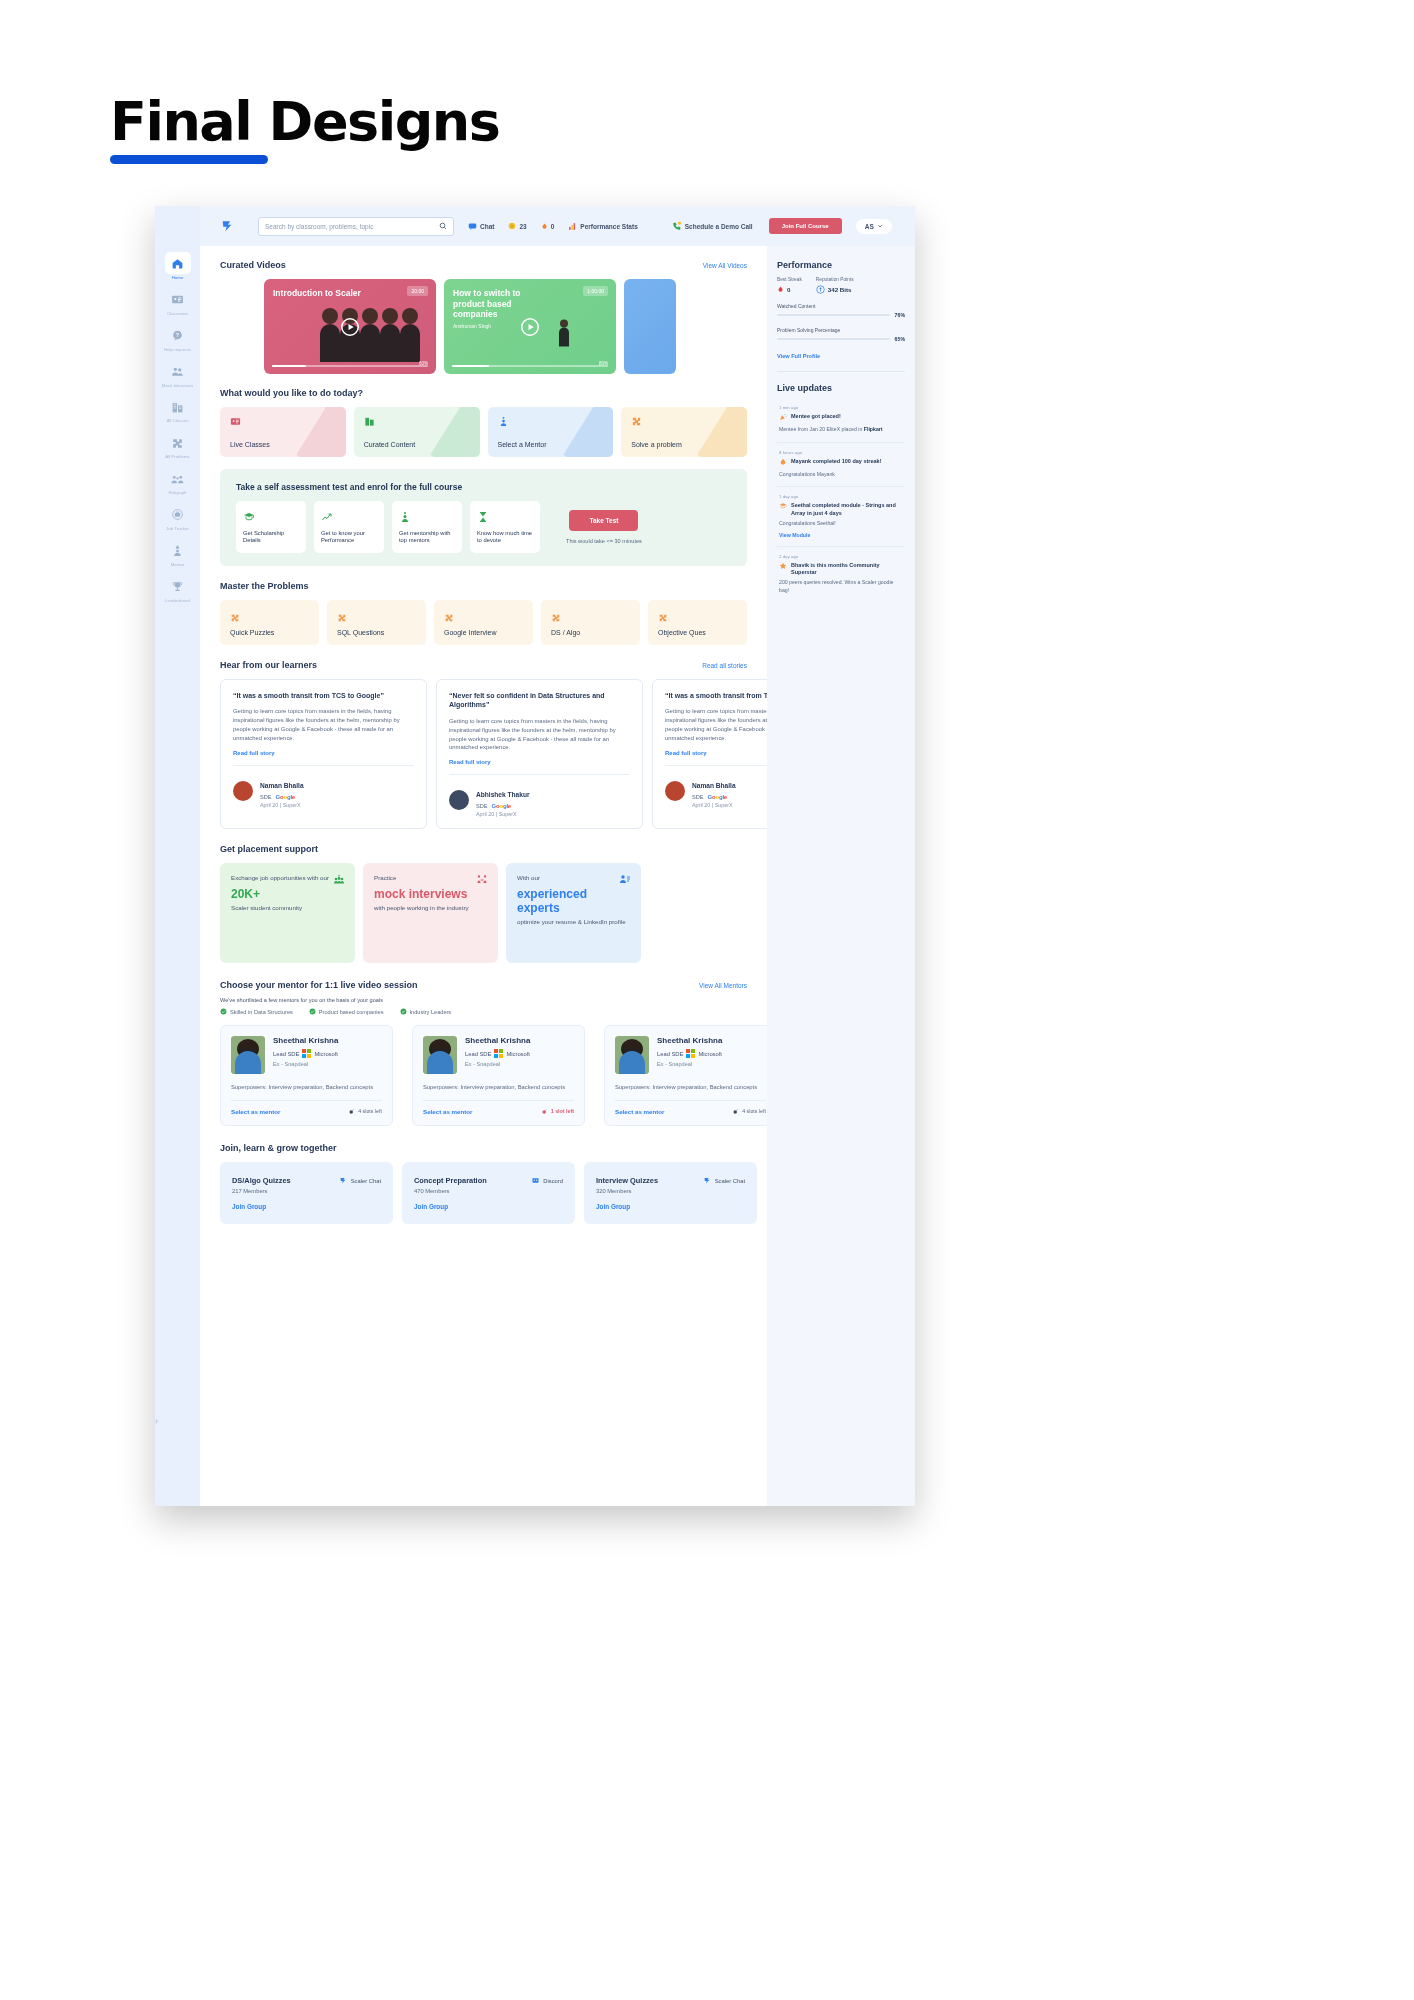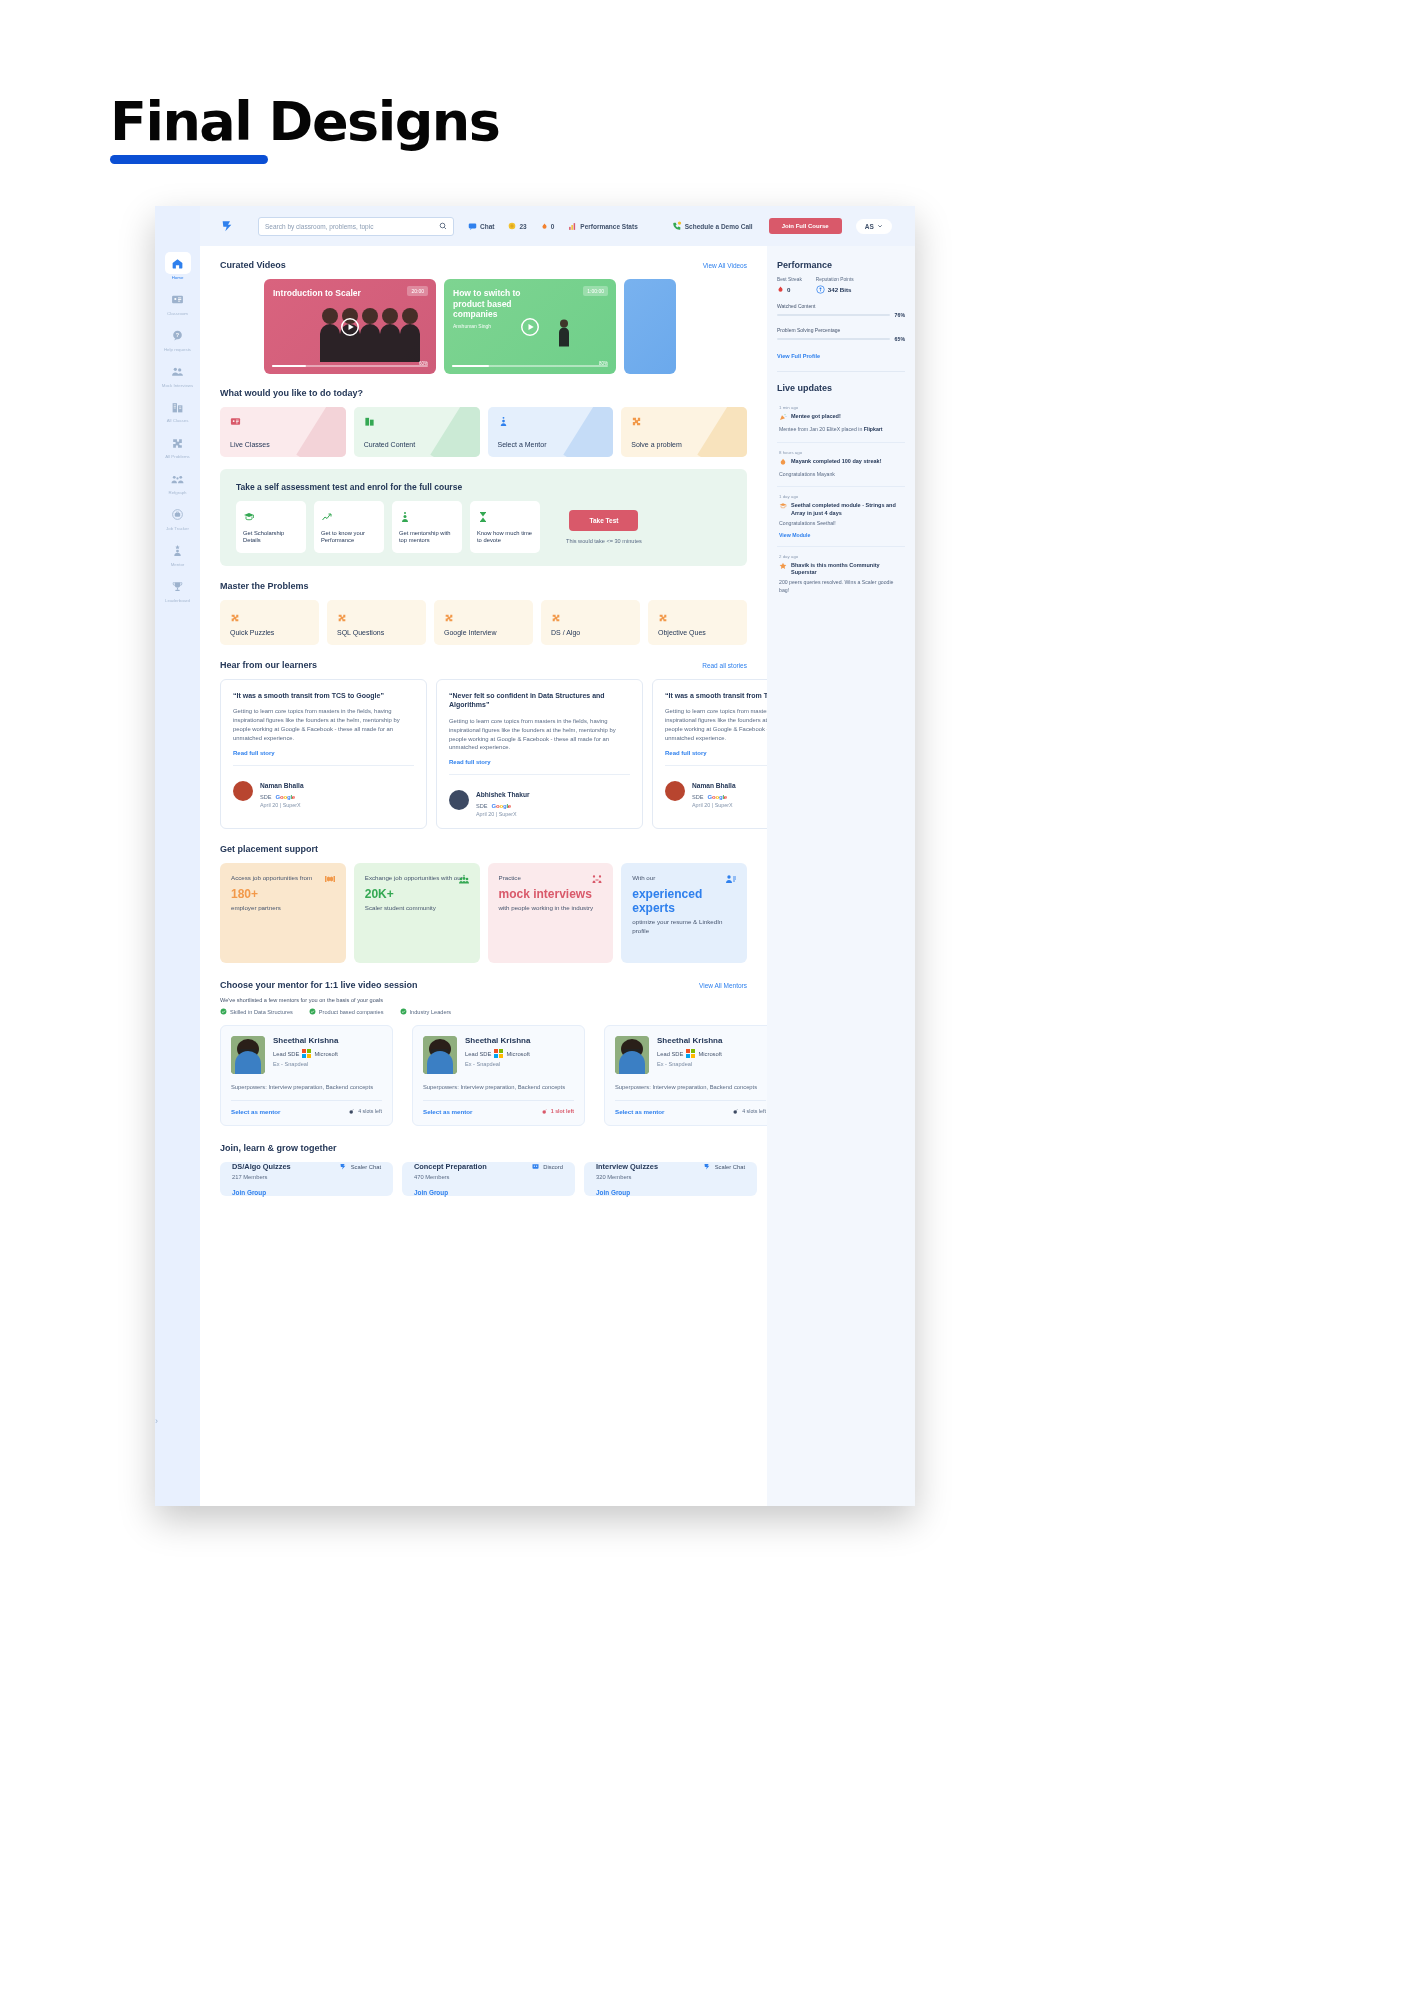--- a/index.html
+++ b/index.html
@@ -192,21 +192,21 @@
   .ms-grid i { width:4px;height:4px;display:block;}
   .mn-sp { font-size:5.8px; color:#5a6b85; line-height:1.45; margin-top:9px;}
   .mn-sep { height:1px; background:#e4ecf7; margin:8px 0 7px;}
   .mn-foot { display:flex; justify-content:space-between; align-items:center;}
   .mn-sel { font-size:6.2px; color:#2f80ed; font-weight:bold; cursor:pointer;}
   .mn-slots { font-size:5.3px; color:#5a6b85; display:flex; align-items:center; gap:3px;}
   .mn-slots.warn { color:#d9596a; font-weight:bold; }
 
   
   .gr-row { display:flex; gap:9px; margin-top:9px; }
-  .gr { width:173px; background:#e9f2fd; border-radius:6px; padding:0 12px; flex-shrink:0;}
+  .gr { width:173px; background:#e9f2fd; border-radius:6px; padding:14px 12px; flex-shrink:0;}
   .gr-top { display:flex; justify-content:space-between; align-items:flex-start;}
   .gr-n { font-size:7.4px; font-weight:bold; color:#253858;}
   .gr-m { font-size:5.8px; color:#5a6b85; margin-top:3px;}
   .gr-src { font-size:5.8px; color:#41526b; display:flex; gap:3px; align-items:center;}
   .gr-join { font-size:6.4px; color:#2f80ed; font-weight:bold; margin-top:9px; cursor:pointer;}
 
   
   .rp-title { font-size:9px; font-weight:bold; color:#253858;}
   .rp-stats { display:flex; gap:14px; margin-top:7px;}
   .rp-lb { font-size:4.8px; color:#5a6b85;}
@@ -604,30 +604,20 @@
               <span class="av"></span>
               <span><span class="p-name">Naman Bhalla</span><div class="p-role">SDE <span class="gg"><b>G</b><b>o</b><b>o</b><b>g</b><b>l</b><b>e</b></span></div><div class="p-date">April 20 | SuperX</div></span>
             </div>
           </div>
         </div>
     </section>
 
     <section style="margin-top:15px;">
       <h2 class="sec">Get placement support</h2>
       <div class="pl-row" id="plrow">
-          <div class="pl" style="background:#fae7cd">
-            <span class="pl-ic"><svg width="12" height="12" viewBox="0 0 24 24">
-                <rect x="2" y="6" width="3" height="12" fill="#f2994a"></rect>
-                <rect x="19" y="6" width="3" height="12" fill="#f2994a"></rect>
-                <path d="M6 9l3-2 3 2 3-2 3 2v6l-3 2-3-2-3 2-3-2z" fill="#f2994a"></path>
-              </svg></span>
-            <div class="pl-t">Access job opportunities from</div>
-            <div class="pl-big" style="color:#f2994a">180+</div>
-            <div class="pl-t">employer partners</div>
-          </div>
           <div class="pl" style="background:#e4f5e3">
             <span class="pl-ic"><svg width="12" height="12" viewBox="0 0 24 24">
                 <circle cx="6" cy="12" r="2.6" fill="#34a853"></circle>
                 <circle cx="12" cy="11" r="2.8" fill="#34a853"></circle>
                 <circle cx="18" cy="12" r="2.6" fill="#34a853"></circle>
                 <path d="M2 21c0-3 2-5 4-5s4 2 4 5zM8 21c0-3 2-5 4-5s4 2 4 5zM14 21c0-3 2-5 4-5s4 2 4 5z" fill="#34a853"></path>
                 <path d="M12 3l.7 1.6L14 5l-1.1 1.1.3 1.6L12 7l-1.2.7.3-1.6L10 5l1.3-.4z" fill="#34a853"></path>
               </svg></span>
             <div class="pl-t">Exchange job opportunities with our</div>
             <div class="pl-big" style="color:#34a853">20K+</div>

